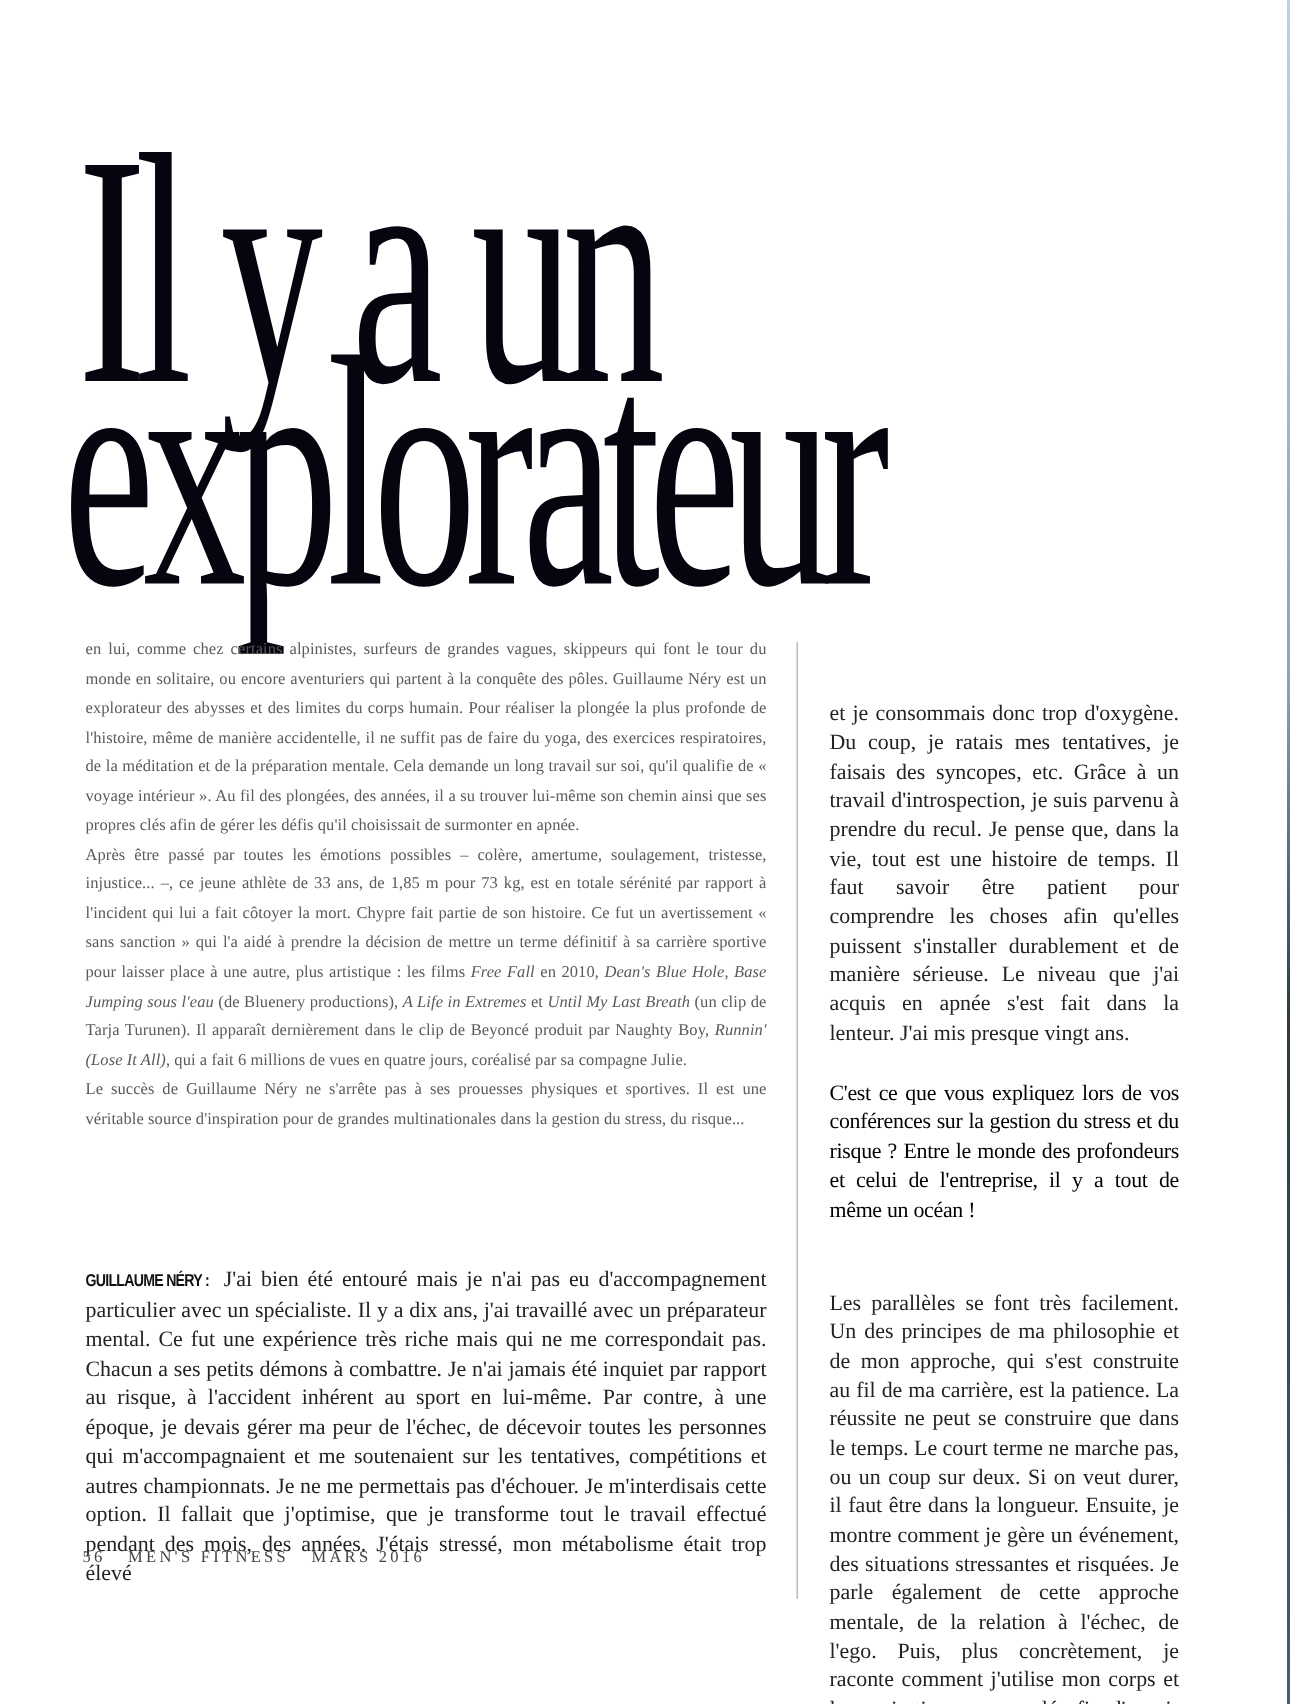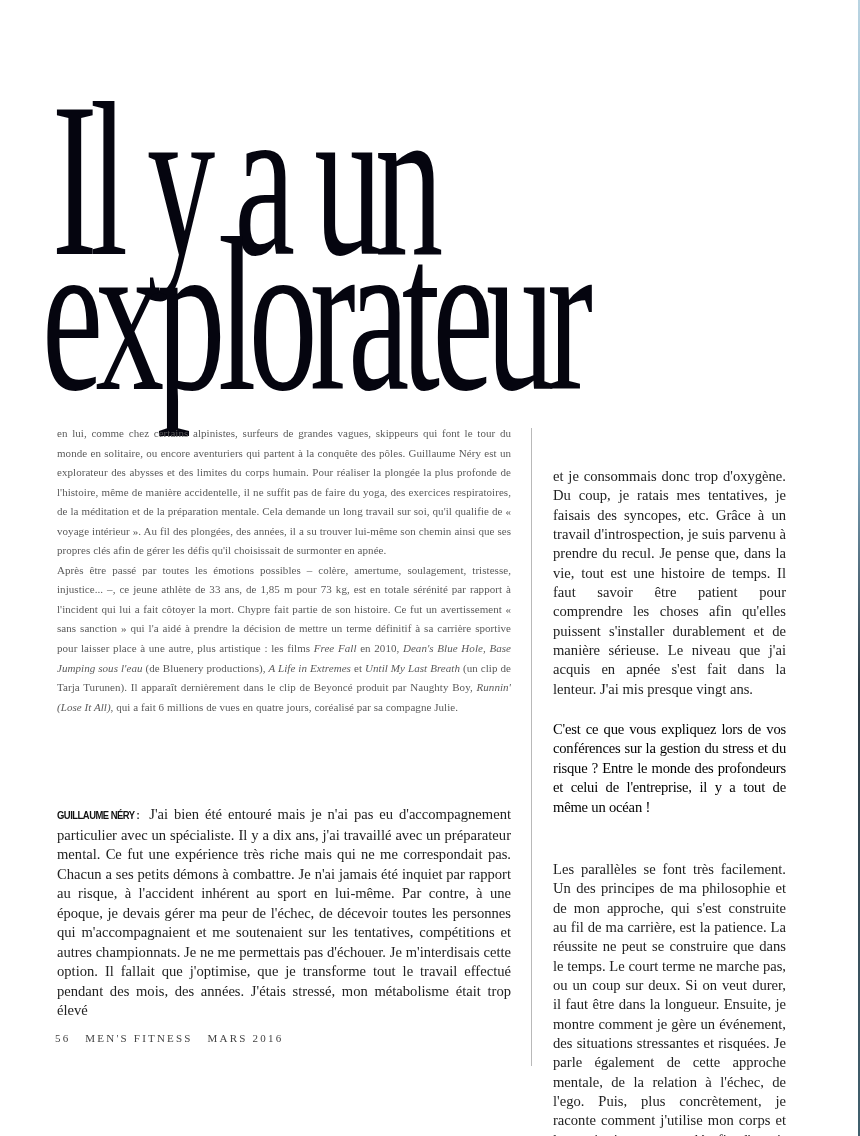--- a/index.html
+++ b/index.html
@@ -80,20 +80,21 @@
 <div class="title">
   <div class="title-line title-line-1">Il y a un</div>
   <div class="title-line title-line-2">explorateur</div>
 </div>
 
 <div class="divider"></div>
 
 <div class="col-left">
   <p class="intro">en lui, comme chez certains alpinistes, surfeurs de grandes vagues, skippeurs qui font le tour du monde en solitaire, ou encore aventuriers qui partent à la conquête des pôles. Guillaume Néry est un explorateur des abysses et des limites du corps humain. Pour réaliser la plongée la plus profonde de l'histoire, même de manière accidentelle, il ne suffit pas de faire du yoga, des exercices respiratoires, de la méditation et de la préparation mentale. Cela demande un long travail sur soi, qu'il qualifie de « voyage intérieur ». Au fil des plongées, des années, il a su trouver lui-même son chemin ainsi que ses propres clés afin de gérer les défis qu'il choisissait de surmonter en apnée.</p>
   <p class="intro"><span>Après être passé par toutes les émotions possibles – colère, amertume, soulagement, tristesse, injustice... –, ce jeune athlète de 33 ans, de 1,85 m pour 73 kg, est en totale sérénité par rapport à l'incident qui lui a fait côtoyer la mort. Chypre fait partie de son histoire. Ce fut un avertissement « sans sanction » qui l'a aidé à prendre la décision de mettre un terme définitif à sa carrière sportive pour laisser place à une autre, plus artistique : les films </span><em>Free Fall</em><span> en 2010, </span><em>Dean's Blue Hole</em><span>, </span><em>Base Jumping sous l'eau</em><span> (de Bluenery productions), </span><em>A Life in Extremes</em><span> et </span><em>Until My Last Breath</em><span> (un clip de Tarja Turunen). Il apparaît dernièrement dans le clip de Beyoncé produit par Naughty Boy, </span><em>Runnin' (Lose It All)</em><span>, qui a fait 6 millions de vues en quatre jours, coréalisé par sa compagne Julie.</span></p>
+  <p class="intro">Le succès de Guillaume Néry ne s'arrête pas à ses prouesses physiques et sportives. Il est une véritable source d'inspiration pour de grandes multinationales dans la gestion du stress, du risque...</p>
 
   <div class="gap-large"></div>
 
   <p class="qa-answer"><span class="speaker">GUILLAUME NÉRY :</span><span> J'ai bien été entouré mais je n'ai pas eu d'accompagnement particulier avec un spécialiste. Il y a dix ans, j'ai travaillé avec un préparateur mental. Ce fut une expérience très riche mais qui ne me correspondait pas. Chacun a ses petits démons à combattre. Je n'ai jamais été inquiet par rapport au risque, à l'accident inhérent au sport en lui-même. Par contre, à une époque, je devais gérer ma peur de l'échec, de décevoir toutes les personnes qui m'accompagnaient et me soutenaient sur les tentatives, compétitions et autres championnats. Je ne me permettais pas d'échouer. Je m'interdisais cette option. Il fallait que j'optimise, que je transforme tout le travail effectué pendant des mois, des années. J'étais stressé, mon métabolisme était trop élevé</span></p>
 </div>
 
 <div class="col-right">
   <p class="qa-answer">et je consommais donc trop d'oxygène. Du coup, je ratais mes tentatives, je faisais des syncopes, etc. Grâce à un travail d'introspection, je suis parvenu à prendre du recul. Je pense que, dans la vie, tout est une histoire de temps. Il faut savoir être patient pour comprendre les choses afin qu'elles puissent s'installer durablement et de manière sérieuse. Le niveau que j'ai acquis en apnée s'est fait dans la lenteur. J'ai mis presque vingt ans.</p>
   <div class="gap-med"></div>
   <p class="qa-question">C'est ce que vous expliquez lors de vos conférences sur la gestion du stress et du risque ? Entre le monde des profondeurs et celui de l'entreprise, il y a tout de même un océan !</p>

